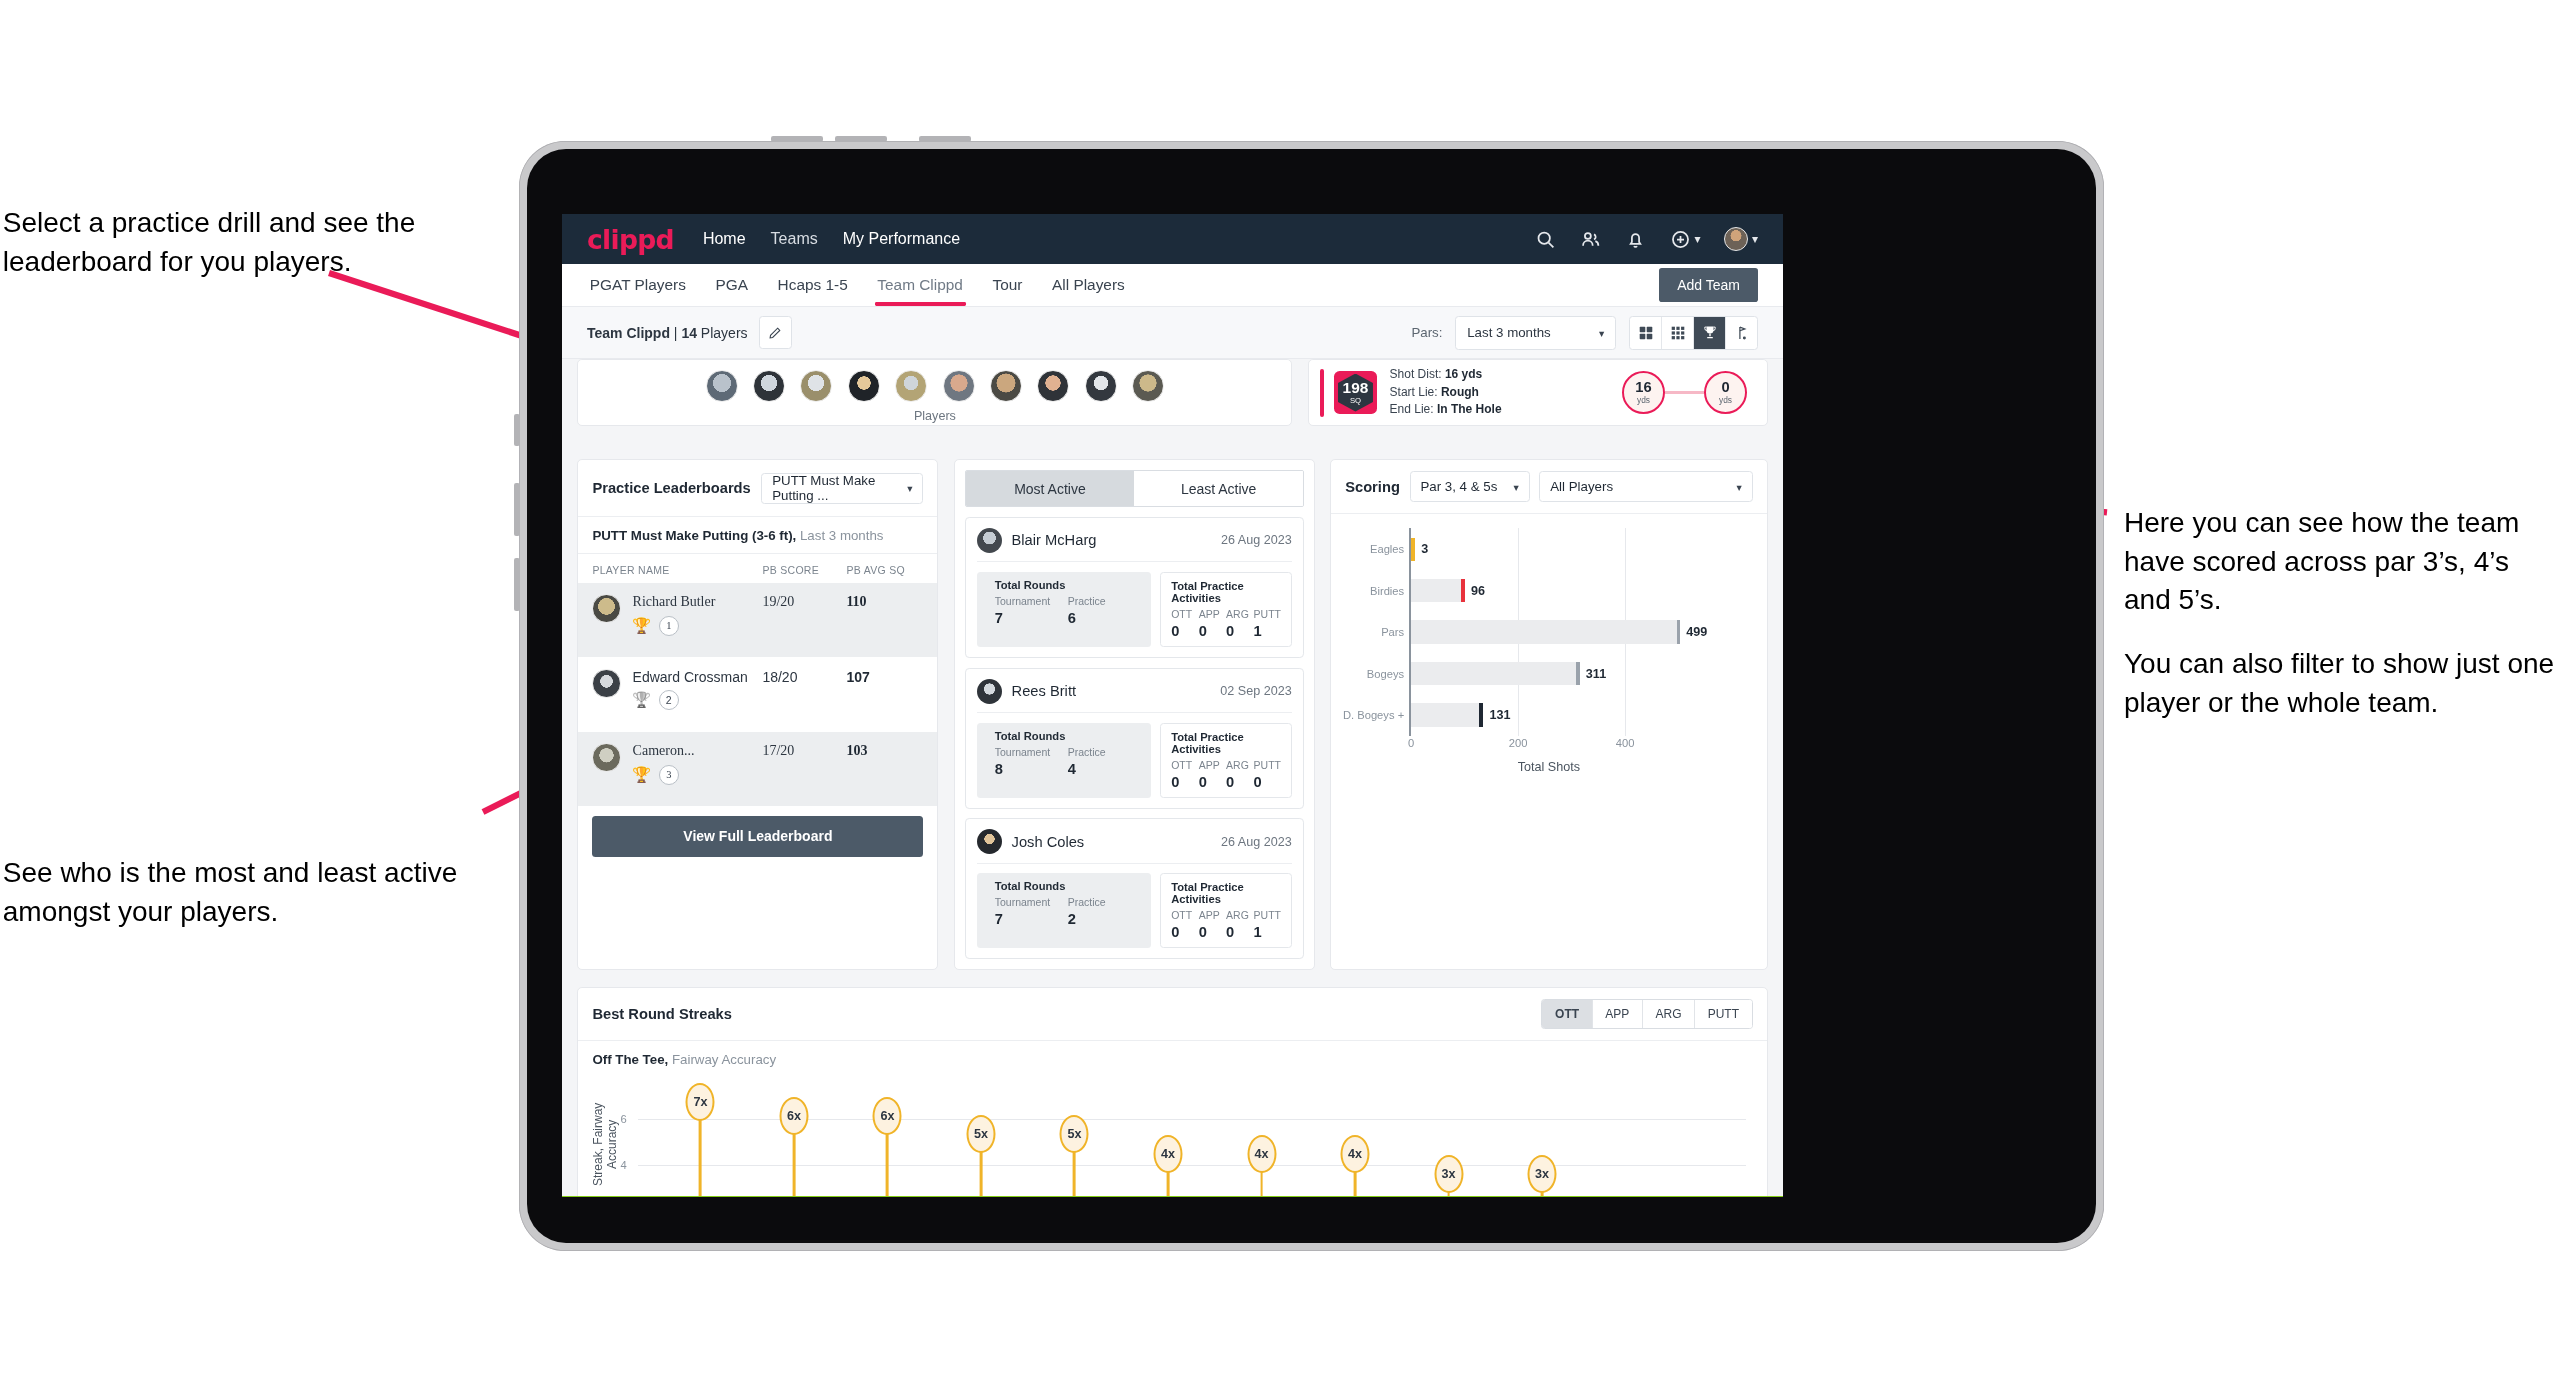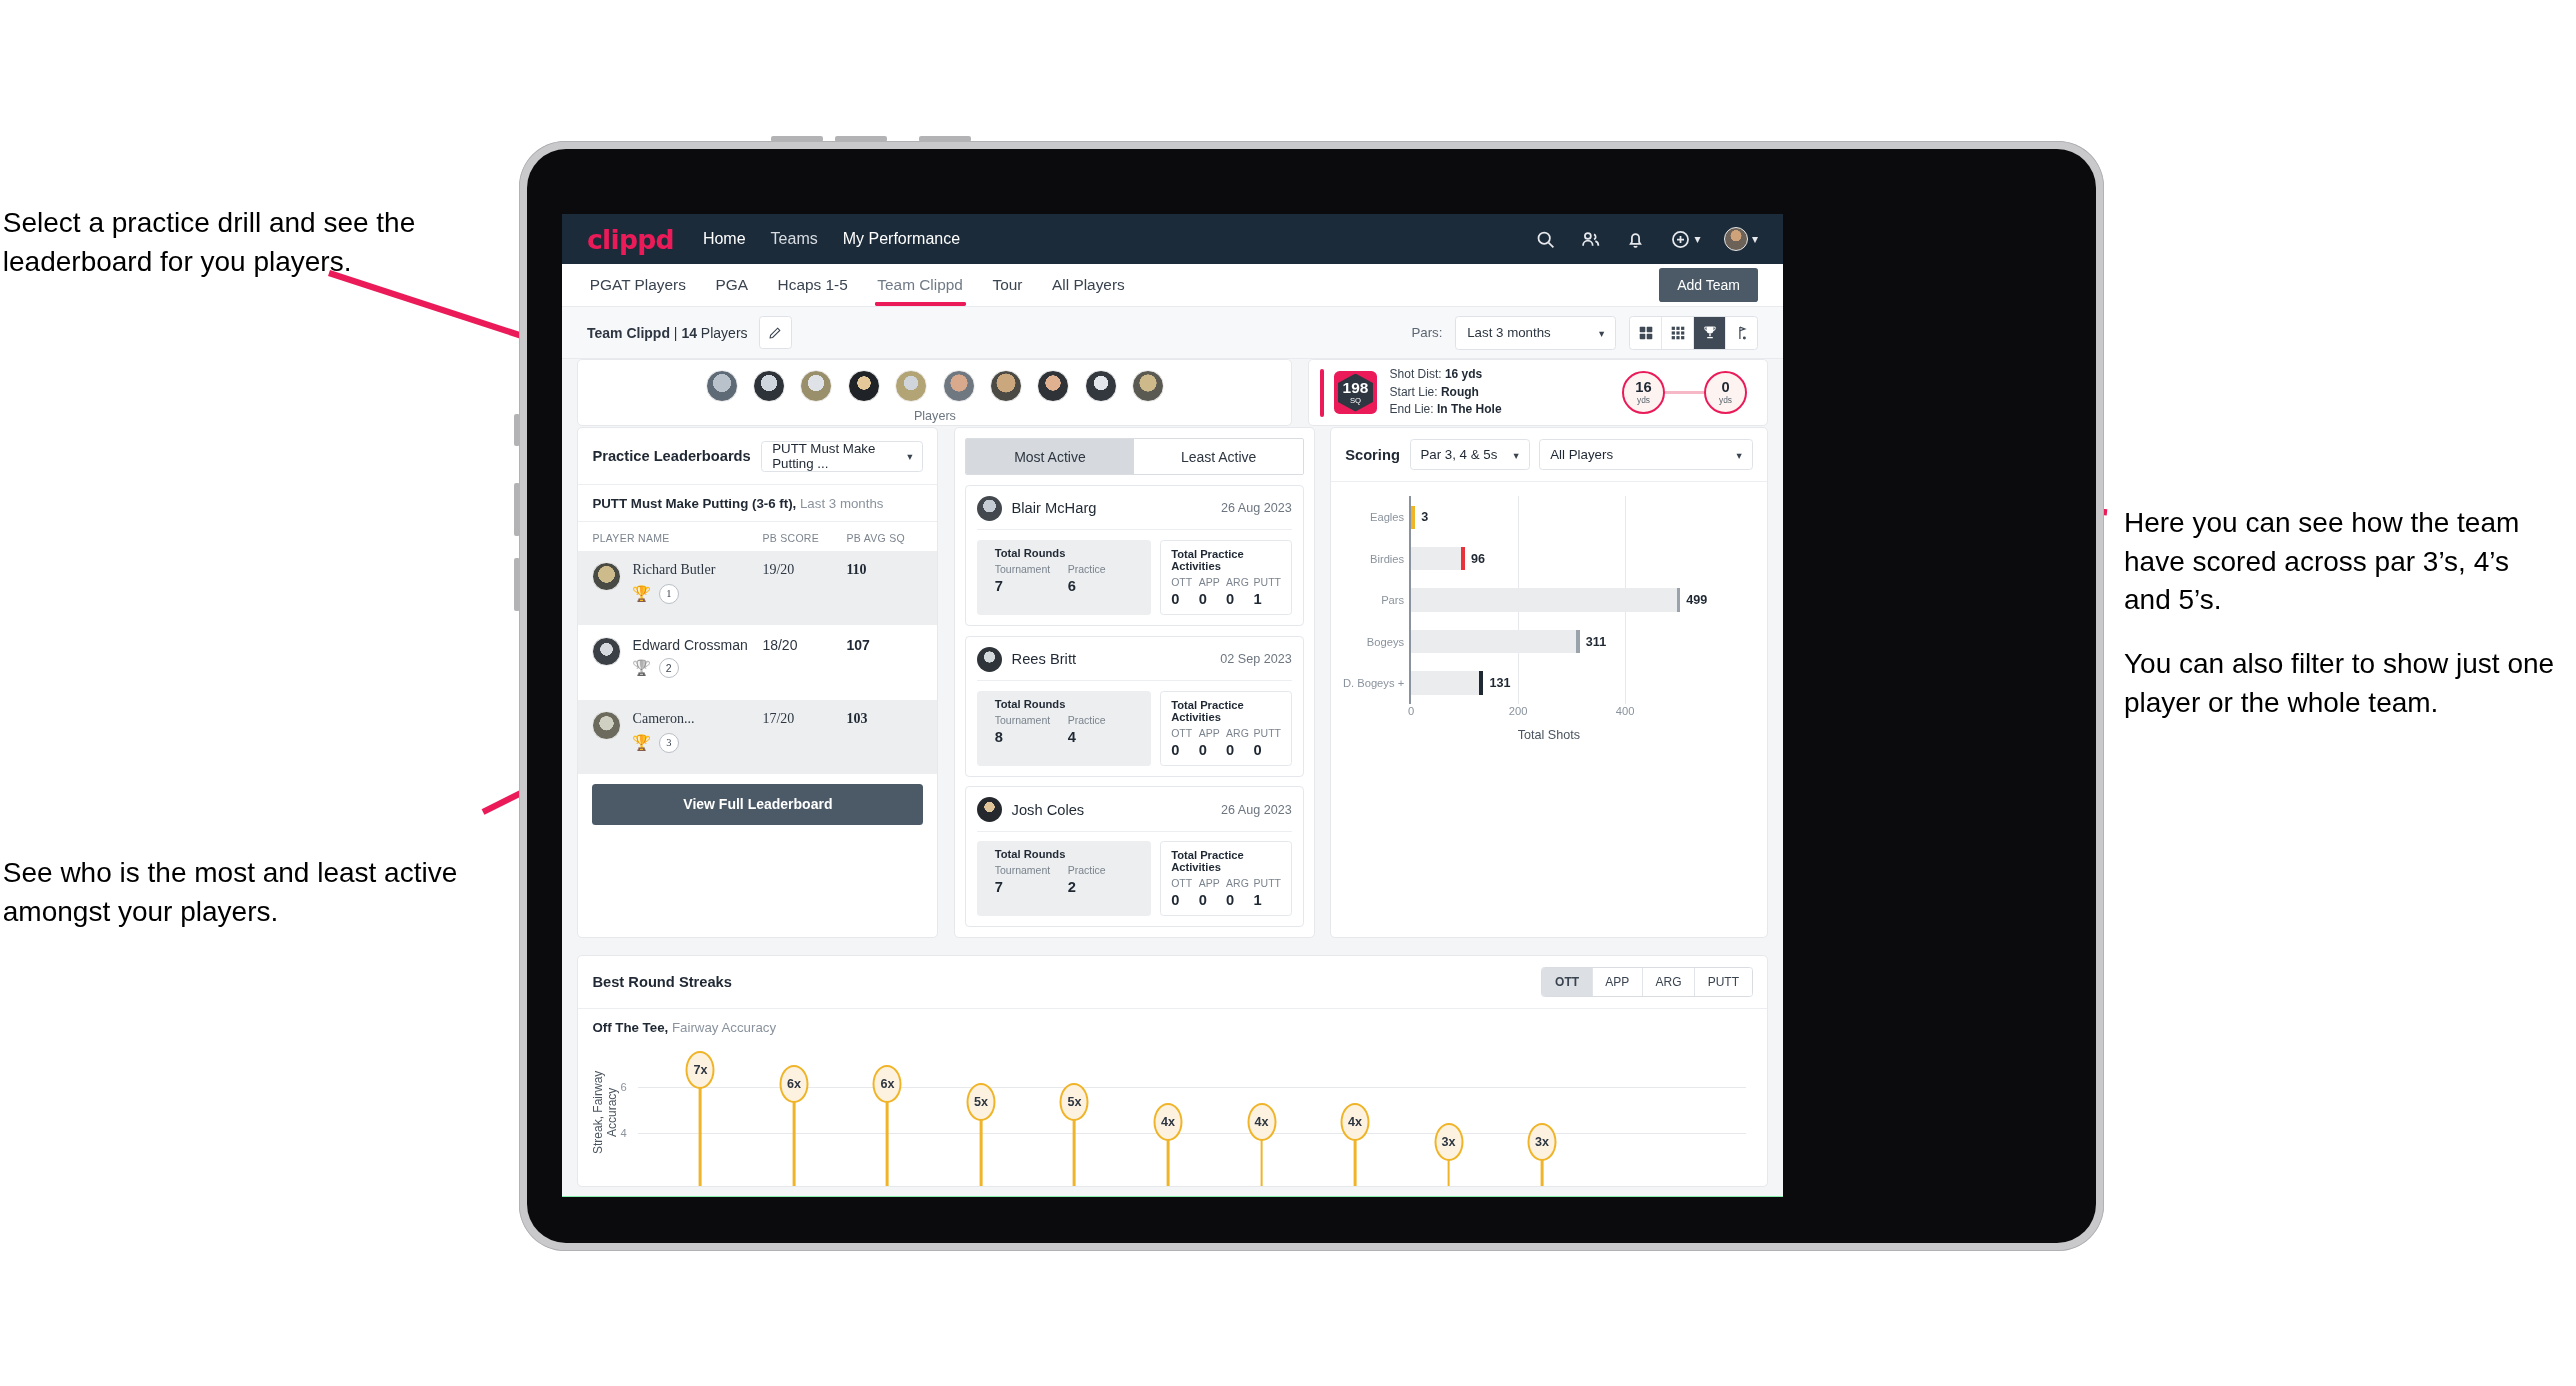--- a/index.html
+++ b/index.html
@@ -10,21 +10,21 @@
   .anno p{margin:0 0 25px 0;}
   .anno p:last-child{margin-bottom:0;}
 
   svg.arrows{position:absolute;left:0;top:0;width:2576px;height:1386px;pointer-events:none;}
 
   
   #tablet{position:absolute;left:519px;top:141px;width:1585px;height:1110px;
           background:#c9c9cb;border-radius:46px;
           box-shadow:0 0 0 0.7px #a9a9ad inset;}
   #tablet-inner{position:absolute;left:8.4px;top:8.4px;right:8.4px;bottom:8.4px;background:#0b0b0d;border-radius:39px;}
-  #screen{position:absolute;left:43px;top:73px;width:1221px;height:983px;background:#86efac;overflow:hidden;}
+  #screen{position:absolute;left:43px;top:73px;width:1221px;height:983px;background:#84cc16;overflow:hidden;}
   .btnbump{position:absolute;background:#b3b3b6;border-radius:2.1px;}
   .sidebump{position:absolute;background:#b3b3b6;border-radius:2.1px;}
 
   
   .appbar{height:50px;background:#1c2b3a;display:flex;align-items:center;padding:0 25px;box-sizing:border-box;}
   .logo{color:#ea1b58;font-size:26.6px;font-weight:700;letter-spacing:-0.7px;margin-right:29px;font-family:"DejaVu Sans",sans-serif;}
   .navlinks{display:flex;gap:25px;align-items:center;}
   .navlink{color:#d8dde3;font-size:16px;}
   .navlink.active{color:#ffffff;}
   .appbar-right{margin-left:auto;display:flex;align-items:center;gap:24px;}
@@ -73,21 +73,21 @@
   .hex .n{font-size:15.4px;font-weight:700;line-height:1;}
   .hex .u{font-size:7.7px;line-height:1;margin-top:1.4px;}
   .shotlines{font-size:12px;color:#3a4450;line-height:1.45;}
   .shotlines b{font-weight:700;color:#1f2833;}
   .distwrap{margin-left:auto;display:flex;align-items:center;padding-right:8.4px;}
   .dcirc{width:39px;height:39px;border-radius:50%;border:2.1px solid #ea1b58;background:#fdf3f0;display:flex;flex-direction:column;align-items:center;justify-content:center;}
   .dcirc .dn{font-size:14.7px;font-weight:700;color:#1f2833;line-height:1;}
   .dcirc .du{font-size:8.4px;color:#5c6670;line-height:1;margin-top:1.4px;}
   .dline{width:39px;height:3.5px;background:#f6b8c6;}
 
-  .row2{display:flex;gap:15.4px;margin-top:1px;}
+  .row2{display:flex;gap:15.4px;margin-top:33px;}
   .colA{flex:0 0 361px;}
   .colB{flex:0 0 361px;}
   .colC{flex:1;}
 
   
   .plHead{display:flex;align-items:center;padding:12.6px 14px;border-bottom:0.7px solid #eceef1;}
   .plTitle{font-size:14.7px;font-weight:700;color:#1f2833;}
   .plSel{margin-left:auto;border:0.7px solid #dfe3e8;border-radius:3.5px;height:31px;display:flex;align-items:center;justify-content:space-between;padding:0 9.8px;font-size:13.3px;color:#1f2833;width:162px;box-sizing:border-box;}
   .plSub{padding:11.2px 14px 9.8px;font-size:13.3px;color:#8a939d;border-bottom:0.7px solid #eceef1;}
   .plSub b{color:#1f2833;font-weight:700;}

